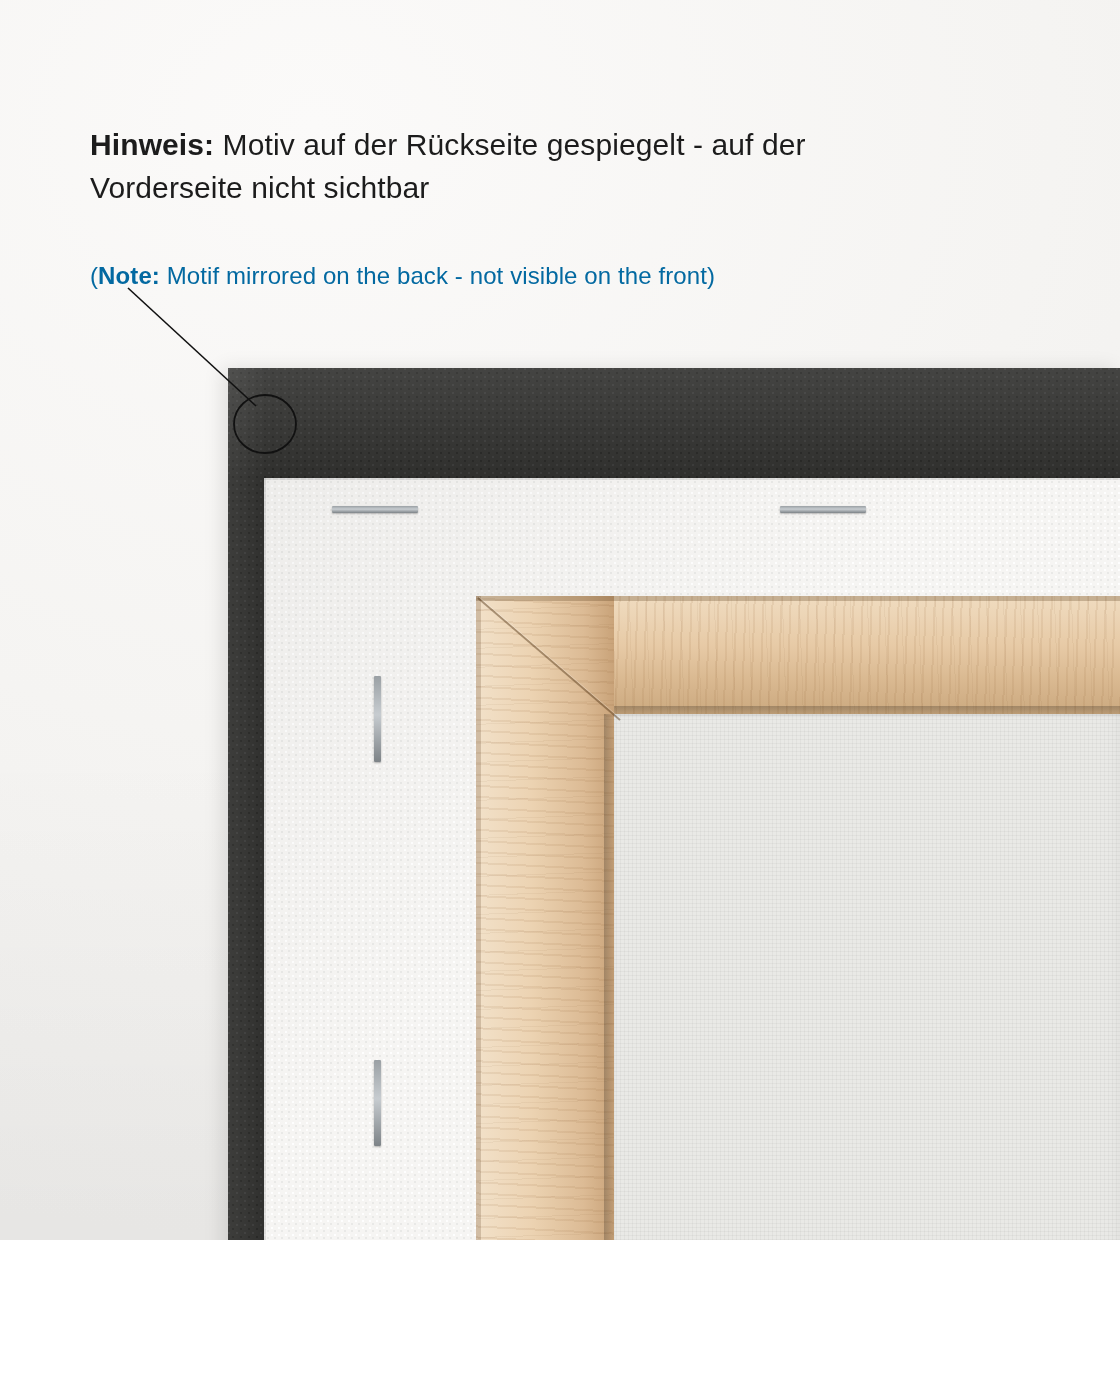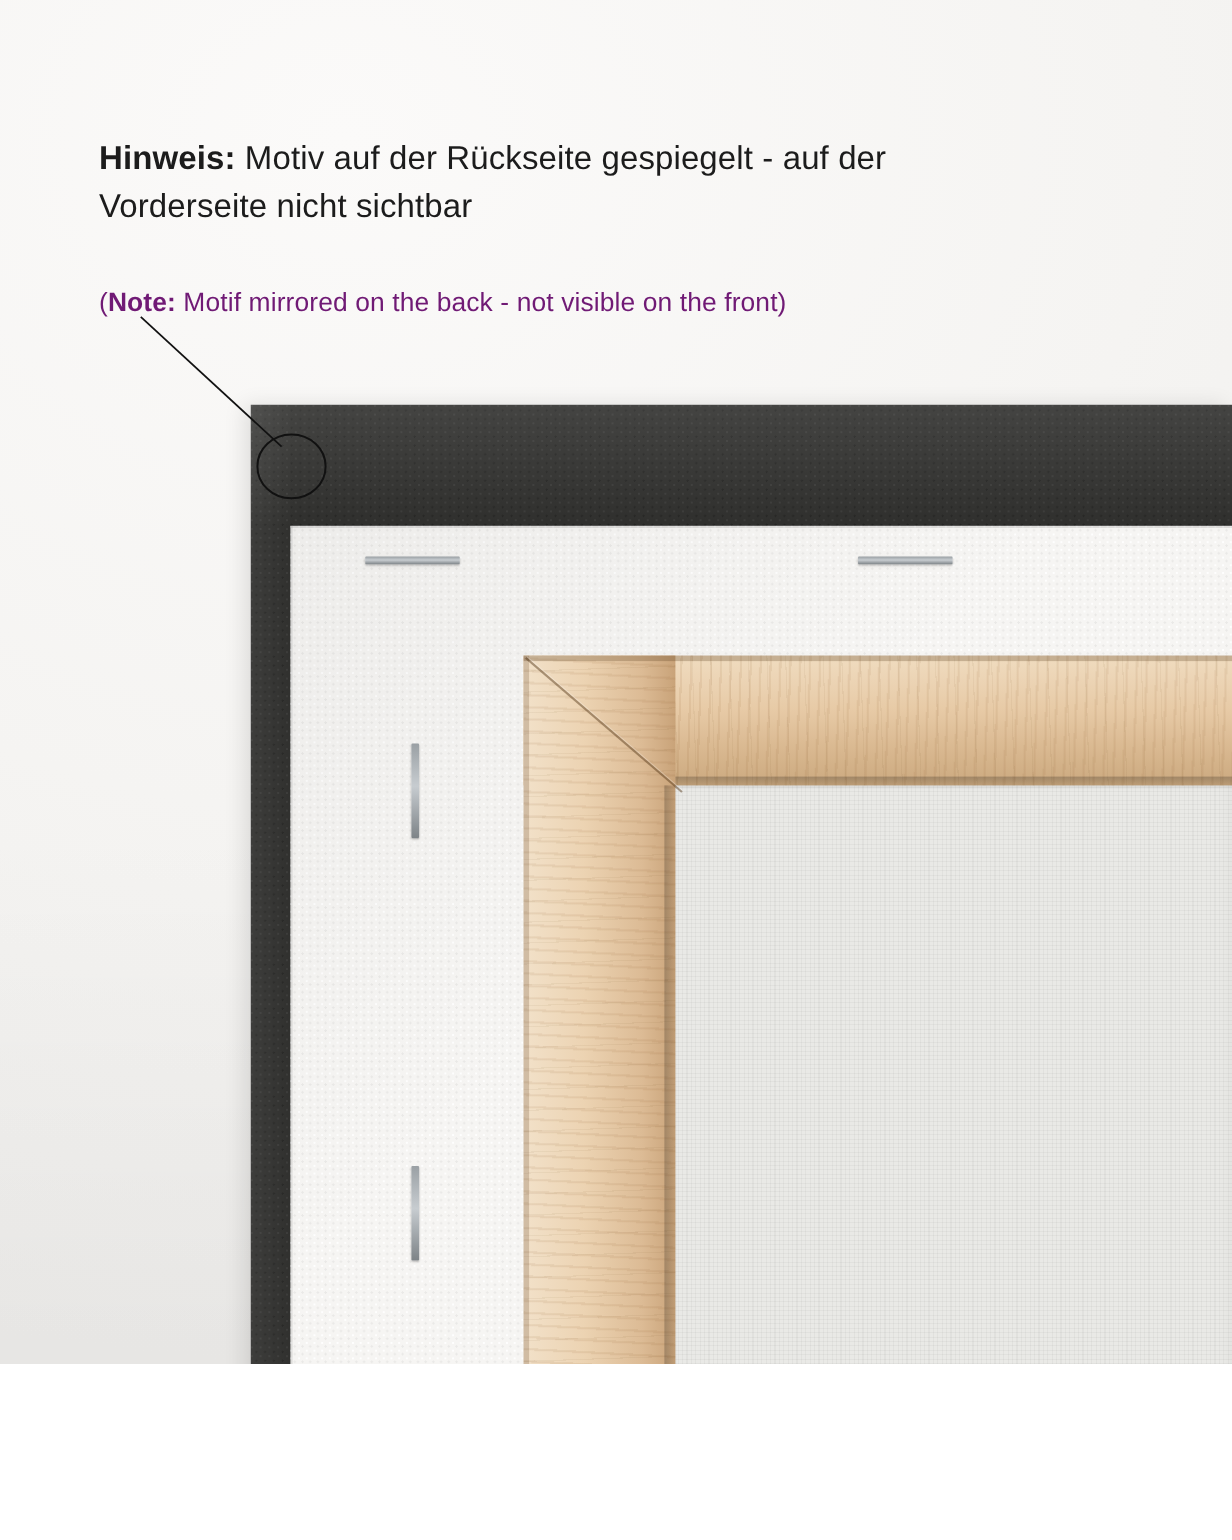--- a/index.html
+++ b/index.html
@@ -44,21 +44,21 @@
     color: #1c1c1c;
     letter-spacing: 0.1px;
   }
   .note-de b {
     font-weight: 700;
   }
   .note-en {
     margin-top: 50px;
     font-size: 24px;
     line-height: 1.4;
-    color: #701a75;
+    color: #0369a1;
     letter-spacing: 0.1px;
   }
   .note-en b { font-weight: 700; }
 
   
   .callout {
     position: absolute;
     left: 0; top: 0;
     width: 1120px; height: 1400px;
     pointer-events: none;

